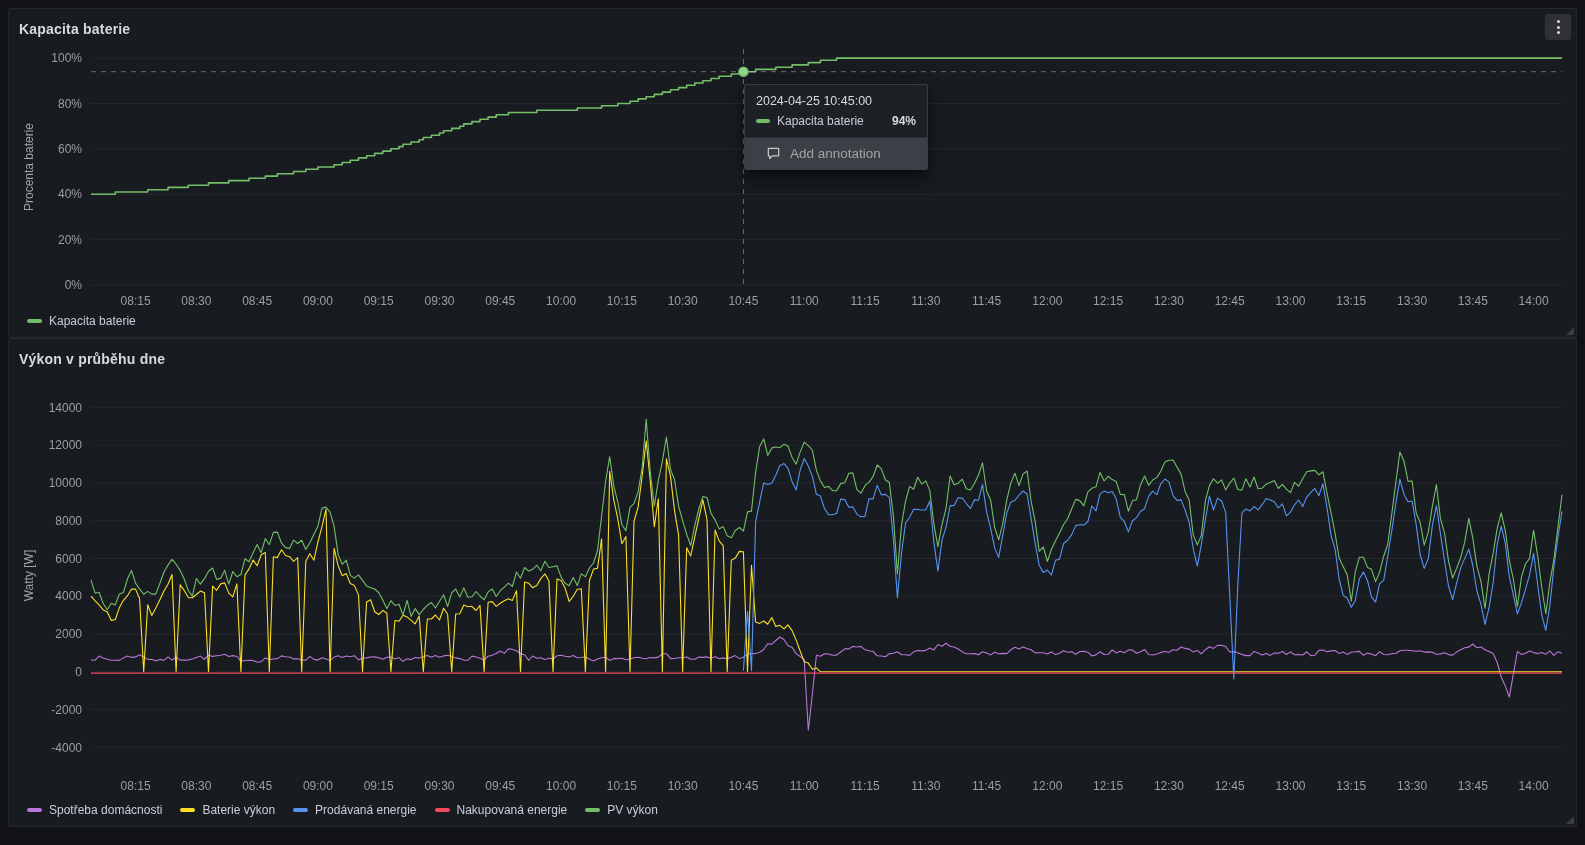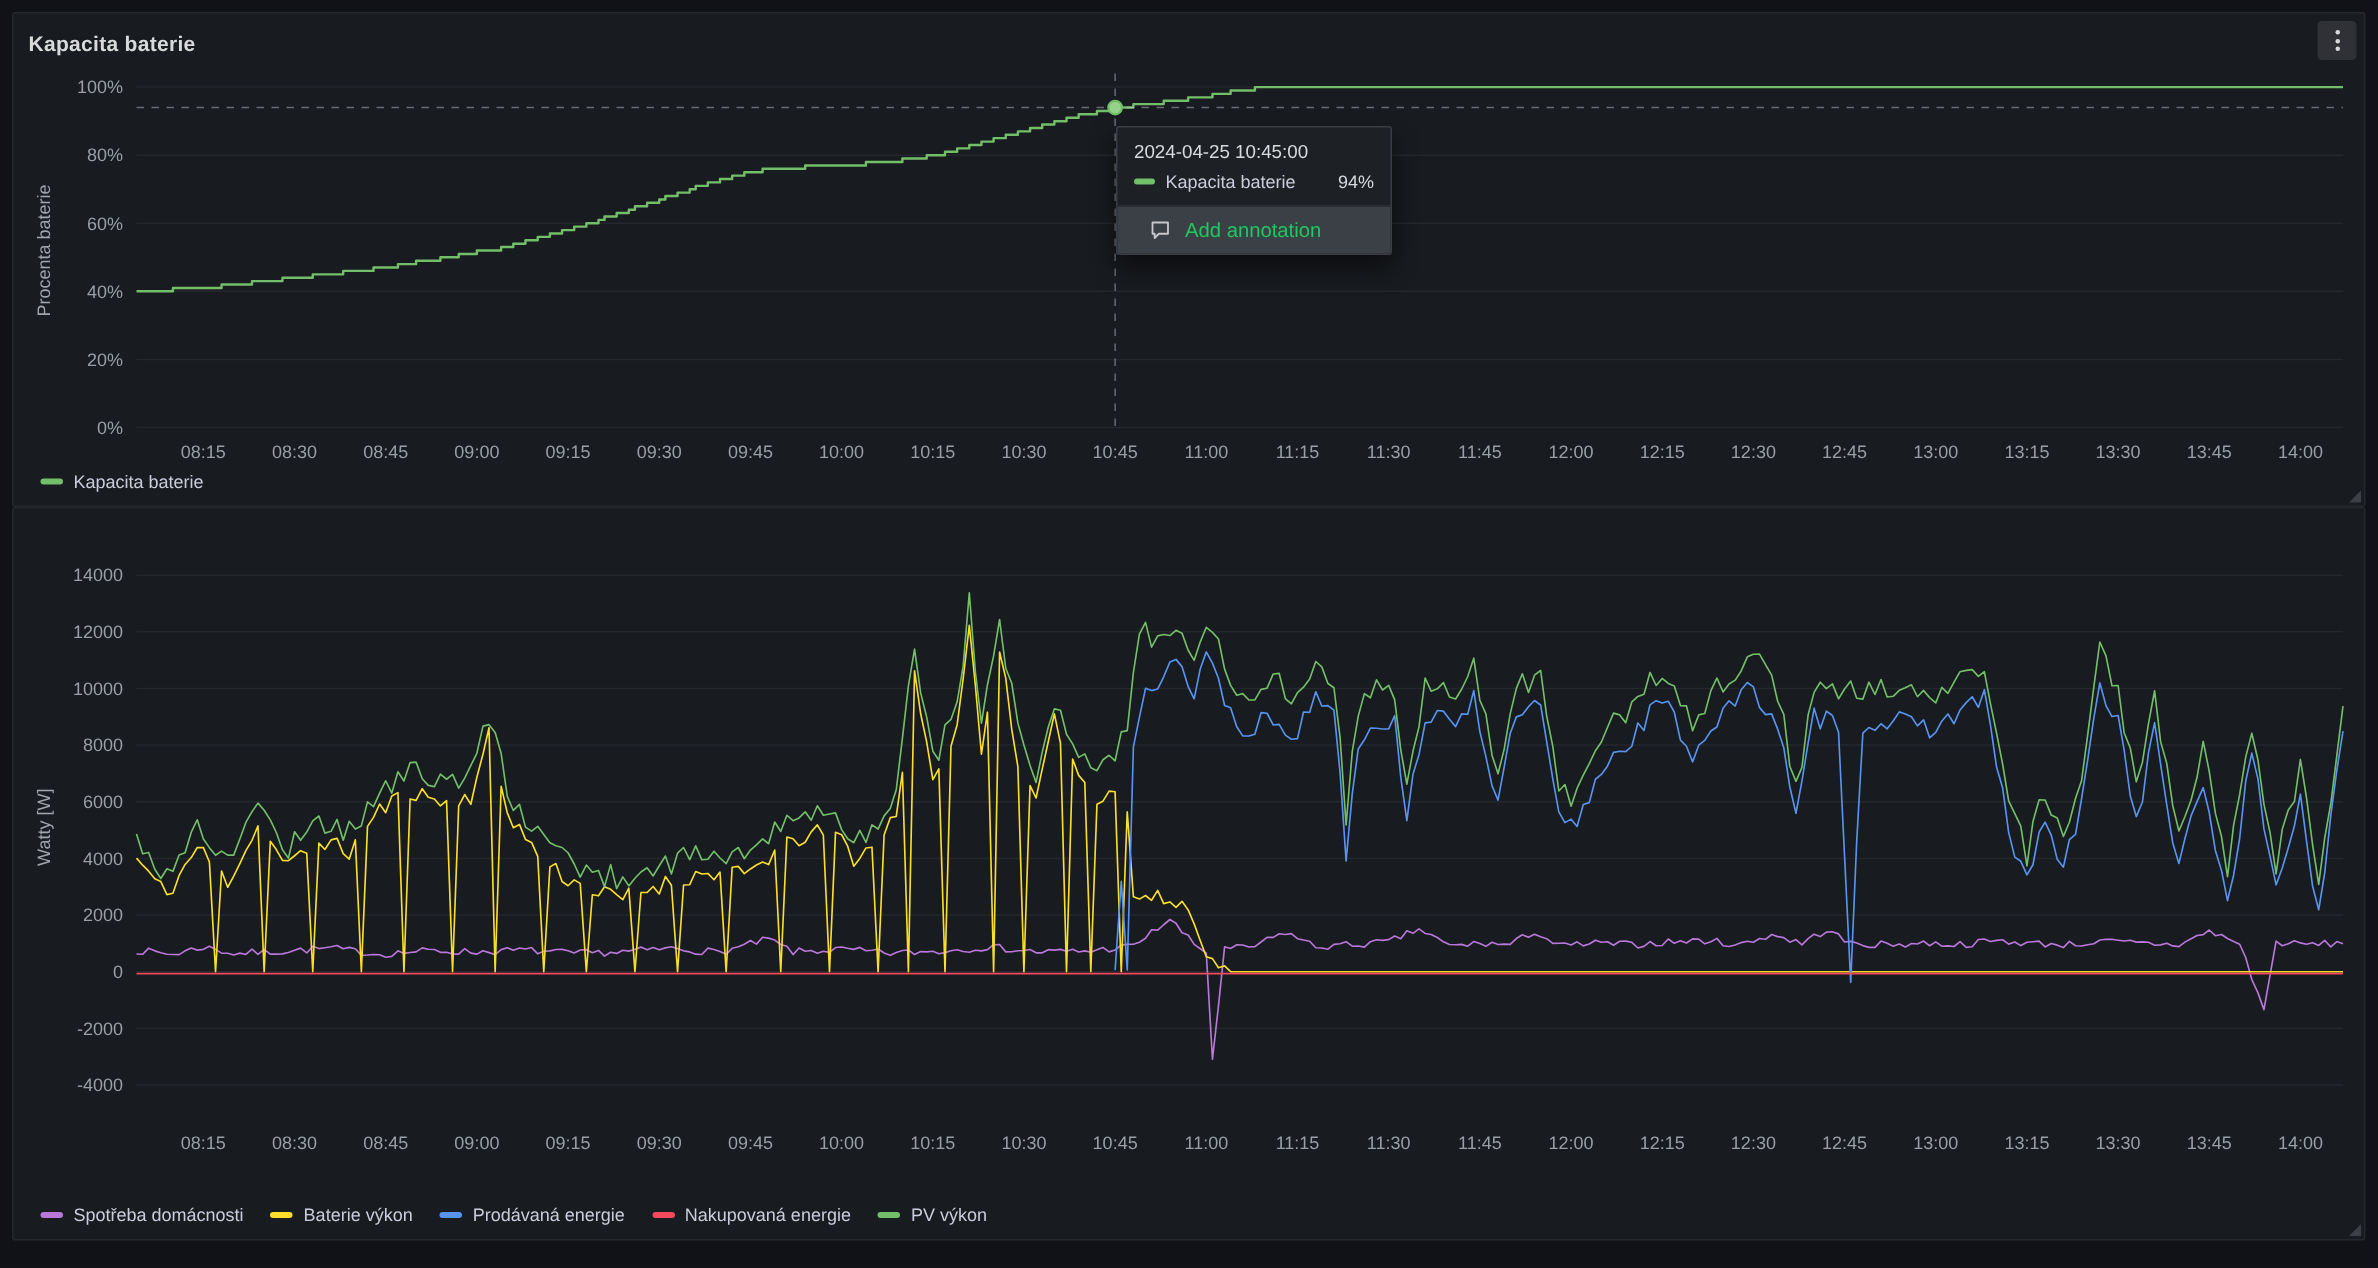--- a/index.html
+++ b/index.html
@@ -23,23 +23,23 @@
   .legend-label{font-size:12px;color:#ccccdc;}
   .resize-corner{position:absolute;right:2px;bottom:2px;width:0;height:0;
     border-left:8px solid transparent;border-bottom:8px solid #3c3f45;cursor:nwse-resize;}
   
   .tooltip{position:absolute;left:744px;top:84px;width:182px;background:#1d2025;border:1px solid #3a3d44;
     border-radius:2px;box-shadow:0 8px 16px rgba(0,0,0,.55);z-index:20;color:#ccccdc;}
   .tt-time{padding:9px 11px 3px;font-size:12.5px;font-weight:400;color:#d8d9da;}
   .tt-row{display:flex;align-items:center;gap:7px;padding:3px 11px 9px;font-size:12px;}
   .tt-swatch{width:14px;height:4px;border-radius:2px;display:inline-block;flex:none;}
   .tt-name{color:#ccccdc;}
-  .tt-val{margin-left:auto;font-weight:400;color:#d8d9da;text-align:center;}
+  .tt-val{margin-left:auto;font-weight:700;color:#d8d9da;text-align:center;}
   .tt-menu{display:flex;align-items:center;gap:9px;padding:8px 21px;background:#3b4046;
-    border-top:1px solid #2a2d33;font-size:13.5px;color:#22c55e;cursor:pointer;}
+    border-top:1px solid #2a2d33;font-size:13.5px;color:#a3a3a3;cursor:pointer;}
   .tt-menu svg{flex:none;}
 </style>
 </head>
 <body>
 
 <div class="page">
 
   <section class="panel" id="panel-battery">
     <header class="panel-header">
       <h2 class="panel-title">Kapacita baterie</h2>
@@ -97,20 +97,23 @@
     <div class="legend" id="legend-battery">
         <div class="legend-item">
           <span class="legend-swatch" style="background: rgb(115, 191, 105);"></span>
           <span class="legend-label">Kapacita baterie</span>
         </div>
       </div>
     <div class="resize-corner"></div>
   </section>
 
   <section class="panel" id="panel-power">
+    <header class="panel-header">
+      <h2 class="panel-title">Výkon v průběhu dne</h2>
+    </header>
     <div class="chart" id="chart-power"><svg width="1547" height="429" viewBox="0 0 1547 429">
           <line x1="72" x2="1543" y1="376.3398058252427" y2="376.3398058252427" stroke="rgba(204,204,220,0.07)" stroke-width="1"></line>
           <text x="63" y="376.3398058252427" text-anchor="end" dy="0.35em" fill="#9a9ea6" font-size="12">-4000</text>
           <line x1="72" x2="1543" y1="338.5728155339806" y2="338.5728155339806" stroke="rgba(204,204,220,0.07)" stroke-width="1"></line>
           <text x="63" y="338.5728155339806" text-anchor="end" dy="0.35em" fill="#9a9ea6" font-size="12">-2000</text>
           <line x1="72" x2="1543" y1="300.80582524271847" y2="300.80582524271847" stroke="rgba(204,204,220,0.07)" stroke-width="1"></line>
           <text x="63" y="300.80582524271847" text-anchor="end" dy="0.35em" fill="#9a9ea6" font-size="12">0</text>
           <line x1="72" x2="1543" y1="263.03883495145635" y2="263.03883495145635" stroke="rgba(204,204,220,0.07)" stroke-width="1"></line>
           <text x="63" y="263.03883495145635" text-anchor="end" dy="0.35em" fill="#9a9ea6" font-size="12">2000</text>
           <line x1="72" x2="1543" y1="225.27184466019418" y2="225.27184466019418" stroke="rgba(204,204,220,0.07)" stroke-width="1"></line>

